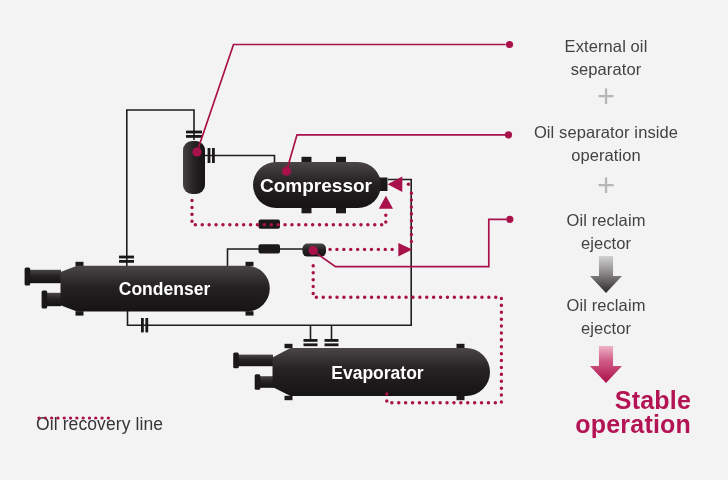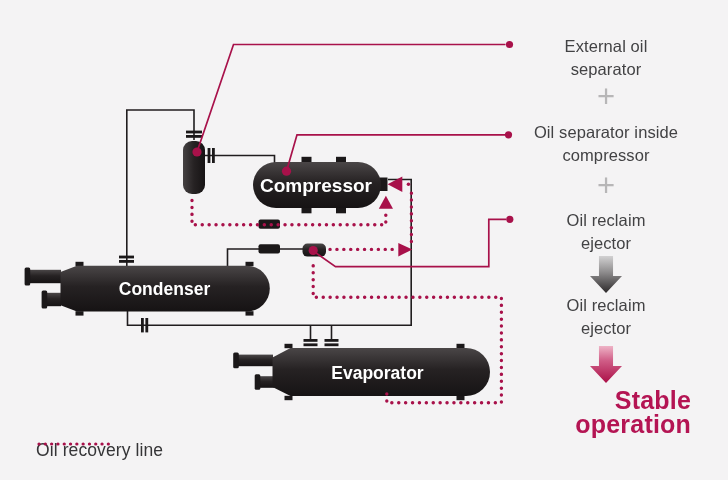--- a/index.html
+++ b/index.html
@@ -21,21 +21,21 @@
   .big-arrow{
     position:absolute;width:32px;height:37px;
     clip-path:polygon(28% 0,72% 0,72% 54%,100% 54%,50% 100%,0 54%,28% 54%);
   }
   .big-arrow.gray{background:linear-gradient(180deg,#d2d1d2 0%,#8c8a8b 45%,#2c292a 100%);}
   .big-arrow.crimson{background:linear-gradient(180deg,#eeb3c6 0%,#cf5c86 40%,#ab0f47 100%);}
   .result-label{
     position:absolute;text-align:right;color:#b41453;
     font-size:25px;line-height:23.5px;font-weight:700;letter-spacing:.2px;
   }
-  .legend{position:absolute;left:36px;top:440px;display:flex;align-items:center;gap:11px;}
+  .legend{position:absolute;left:36px;top:414px;display:flex;align-items:center;gap:11px;}
   .legend .legend-text{font-size:17.5px;color:#353537;letter-spacing:.1px;}
   .vessel-label{fill:#ffffff;font-family:"Liberation Sans","DejaVu Sans",sans-serif;font-weight:600;text-anchor:middle;}
 </style>
 </head>
 <body>
 
 <div class="stage">
 
   <svg width="728" height="480" viewBox="0 0 728 480">
     <defs>
@@ -143,21 +143,21 @@
       <circle cx="508.5" cy="134.8" r="3.6"></circle>
       <circle cx="313.2" cy="250.5" r="4.6"></circle>
       <circle cx="509.8" cy="219.3" r="3.6"></circle>
     </g>
   </svg>
 
   <div class="col-label" style="left:541px;top:35px;width:130px;">External oil separator</div>
 
   <div class="plus" style="left:576px;top:82px;">+</div>
 
-  <div class="col-label" style="left:521px;top:121px;width:170px;">Oil separator inside compressor</div>
+  <div class="col-label" style="left:521px;top:121px;width:170px;">Oil separator inside operation</div>
 
   <div class="plus" style="left:576px;top:171px;">+</div>
 
   <div class="col-label" style="left:546px;top:209px;width:120px;">Oil reclaim ejector</div>
 
   <div class="big-arrow gray" style="left:590px;top:256px;"></div>
 
   <div class="col-label" style="left:546px;top:294px;width:120px;">Oil reclaim ejector</div>
 
   <div class="big-arrow crimson" style="left:590px;top:346px;"></div>

